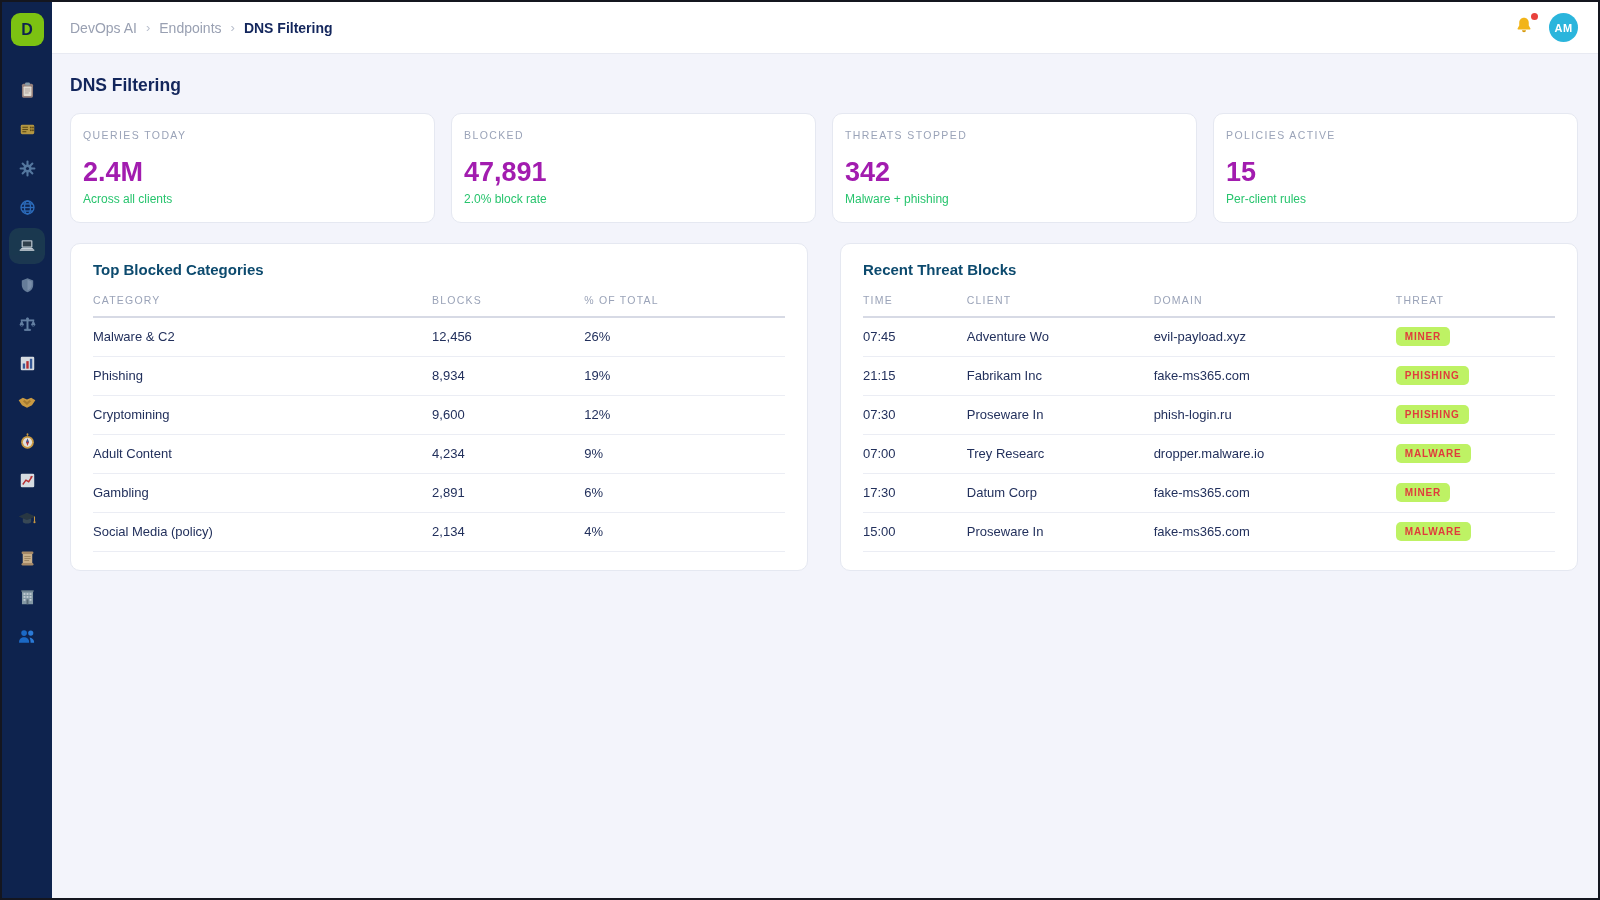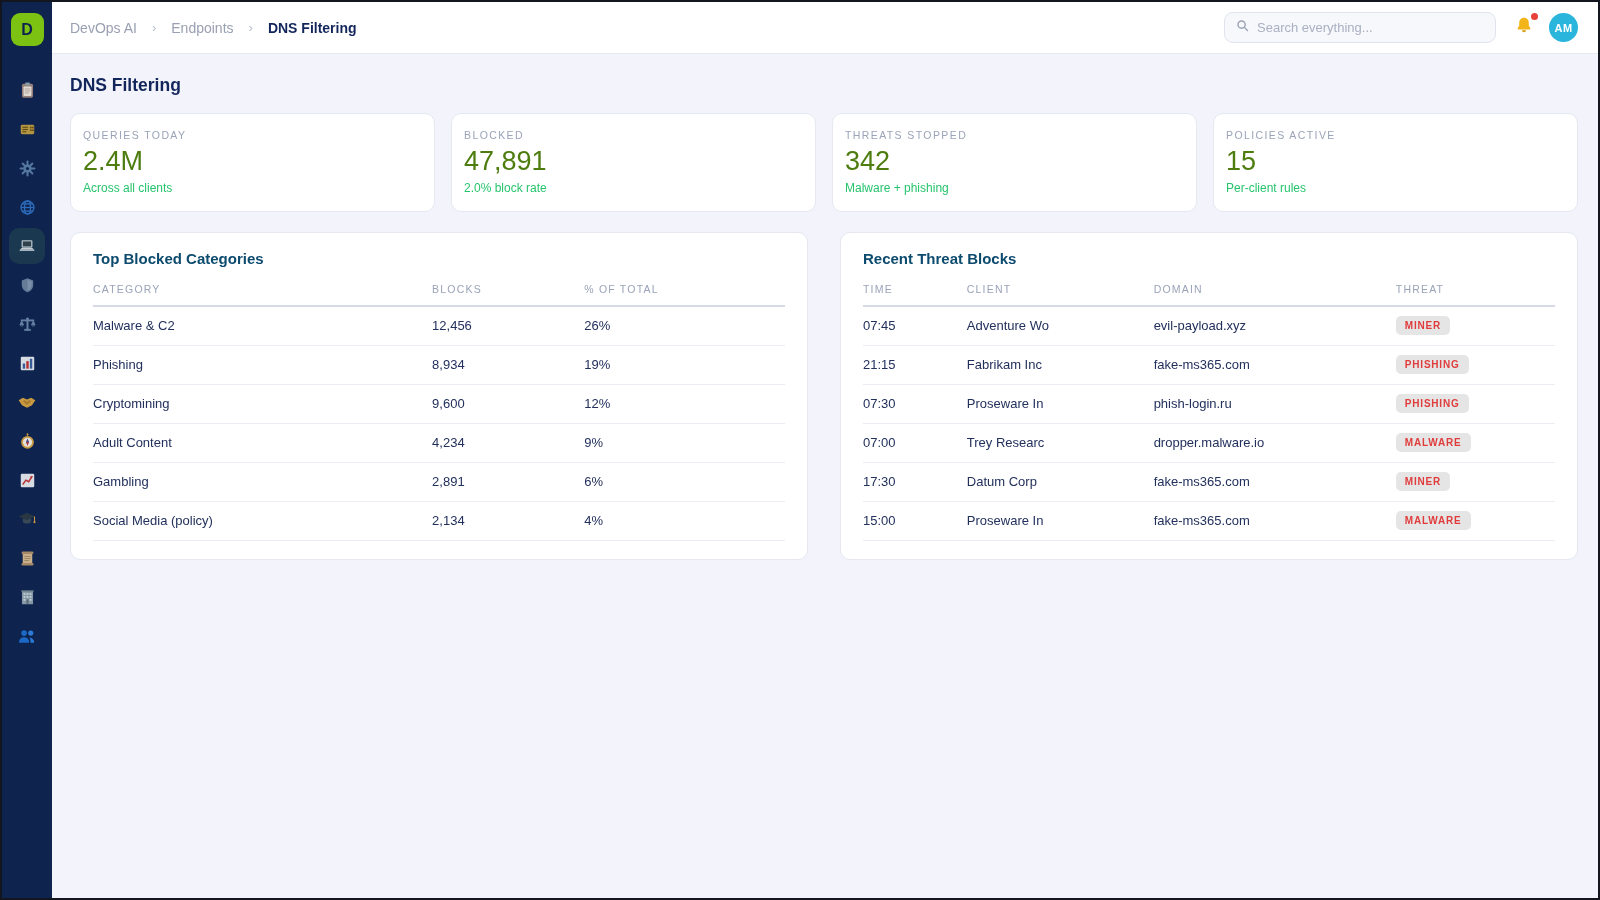--- a/index.html
+++ b/index.html
@@ -18,21 +18,21 @@
           color:#0e234e; font-weight:bold; font-size:16px; cursor:pointer; }
   .nav { margin-top:26px; display:flex; flex-direction:column; gap:3px; }
   .nav-item { width:36px; height:36px; border-radius:10px; display:flex;
               align-items:center; justify-content:center; cursor:pointer; opacity:.92; }
   .nav-item.active { background:#1c3a50; }
   .nav-item svg { display:block; }
 
   
   .topbar { grid-row:1; grid-column:2; background:#ffffff; border-bottom:1px solid #e8eaf2;
             display:flex; align-items:center; padding:0 20px 0 18px; }
-  .crumbs { display:flex; align-items:center; gap:15px; font-size:14px; }
+  .crumbs { display:flex; align-items:center; gap:9px; font-size:14px; }
   .crumb { color:#99a0b2; cursor:pointer; }
   .crumb-sep { color:#b9bfcd; font-size:13px; }
   .crumb.current { color:#13265c; font-weight:bold; cursor:default; }
   .topbar-spacer { flex:1; }
   .search { width:272px; height:31px; background:#f7f8fc; border:1px solid #dfe3ee;
             border-radius:9px; display:flex; align-items:center; padding:0 10px; gap:7px; }
   .search input { border:none; outline:none; background:transparent; flex:1;
                   font-size:13px; color:#5d6478; font-family:inherit; }
   .search input::placeholder { color:#a9b0c2; }
   .bell-wrap { position:relative; margin-left:17px; cursor:pointer; }
@@ -42,34 +42,34 @@
             font-size:11px; font-weight:bold; display:flex; align-items:center;
             justify-content:center; margin-left:14px; cursor:pointer; letter-spacing:.5px; }
 
   
   .main { grid-row:2; grid-column:2; background:#f3f4fb; padding:17px 20px 0 18px; overflow:hidden; }
   .page-title { font-size:17.5px; font-weight:bold; color:#13265c; margin:4px 0 17px; }
 
   .stats { display:grid; grid-template-columns:repeat(4,1fr); gap:16px; }
   .card { background:#fff; border:1px solid #e5e8f1; border-radius:10px; padding:15px 12px 16px; }
   .card-label { font-size:10.5px; letter-spacing:1.4px; color:#9aa3b8; text-transform:uppercase; }
-  .card-value { font-size:27px; font-weight:normal; color:#4d7c0f; margin:5px 0 4px; }
+  .card-value { font-size:27px; font-weight:bold; color:#a21caf; margin:16px 0 4px; }
   .card-sub { font-size:12px; color:#27c46d; }
 
   .panels { display:grid; grid-template-columns:1fr 1fr; gap:32px; margin-top:20px; align-items:start; }
   .panel { background:#fff; border:1px solid #e5e8f1; border-radius:10px; padding:17px 22px 10px; }
   .panel-title { font-size:15px; font-weight:bold; color:#0c4a6e; margin-bottom:4px; }
   table { width:100%; border-collapse:collapse; }
   th { text-align:left; font-size:10.5px; letter-spacing:1.2px; color:#9aa3b8;
        font-weight:normal; text-transform:uppercase; padding:12px 0 10px;
        border-bottom:2px solid #d7dae5;margin-left:26px; }
   td { font-size:13px; color:#22305c; padding:0 0; height:39px;
        border-bottom:1px solid #ebedf4; }
   tr:last-child td { border-bottom:1px solid #ebedf4; }
-  .badge { display:inline-block; background:#e5e5e5; color:#e03c3c; font-size:10px;
+  .badge { display:inline-block; background:#bef264; color:#e03c3c; font-size:10px;
            font-weight:bold; letter-spacing:.8px; padding:4px 9px; border-radius:5px;text-align:right; }
 </style>
 </head>
 <body>
 
 <div class="app">
 
   <div class="sidebar">
     <div class="logo">D</div>
     <div class="nav">
@@ -271,27 +271,20 @@
 
   <div class="topbar">
     <div class="crumbs">
       <span class="crumb">DevOps AI</span>
       <span class="crumb-sep">›</span>
       <span class="crumb">Endpoints</span>
       <span class="crumb-sep">›</span>
       <span class="crumb current">DNS Filtering</span>
     </div>
     <div class="topbar-spacer"></div>
-    <div class="search">
-      <span><svg width="15" height="15" viewBox="0 0 24 24" fill="none" stroke="#9aa1b3" stroke-width="2.2" stroke-linecap="round">
-            <circle cx="10.5" cy="10.5" r="5.8"></circle>
-            <line x1="15" y1="15" x2="20" y2="20"></line>
-          </svg></span>
-      <input type="text" placeholder="Search everything..." style="">
-    </div>
     <div class="bell-wrap">
       <span><svg width="22" height="22" viewBox="0 0 24 24">
             <path d="M12 3c-3.1 0-5.2 2.4-5.2 5.4v3.1L5 14.8c-.25.45.08 1 .6 1h12.8c.52 0 .85-.55.6-1l-1.8-3.3V8.4C17.2 5.4 15.1 3 12 3z" fill="#f2b418"></path>
             <path d="M9.8 16.5a2.2 2.2 0 0 0 4.4 0z" fill="#d79a0b"></path>
           </svg></span>
       <span class="bell-dot"></span>
     </div>
     <div class="avatar">AM</div>
   </div>
 

